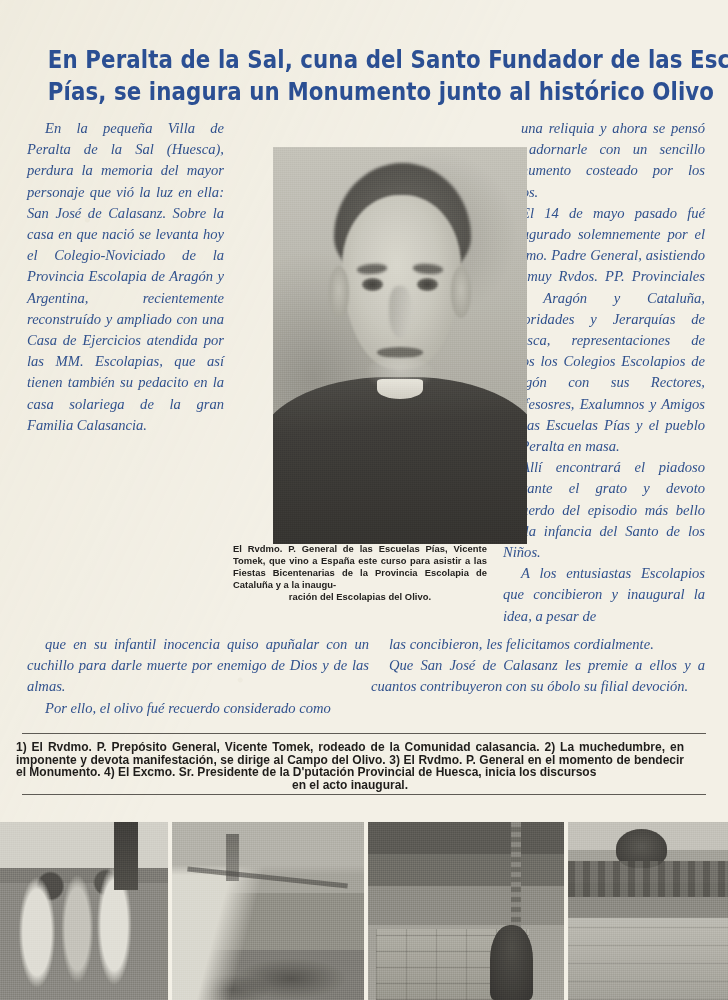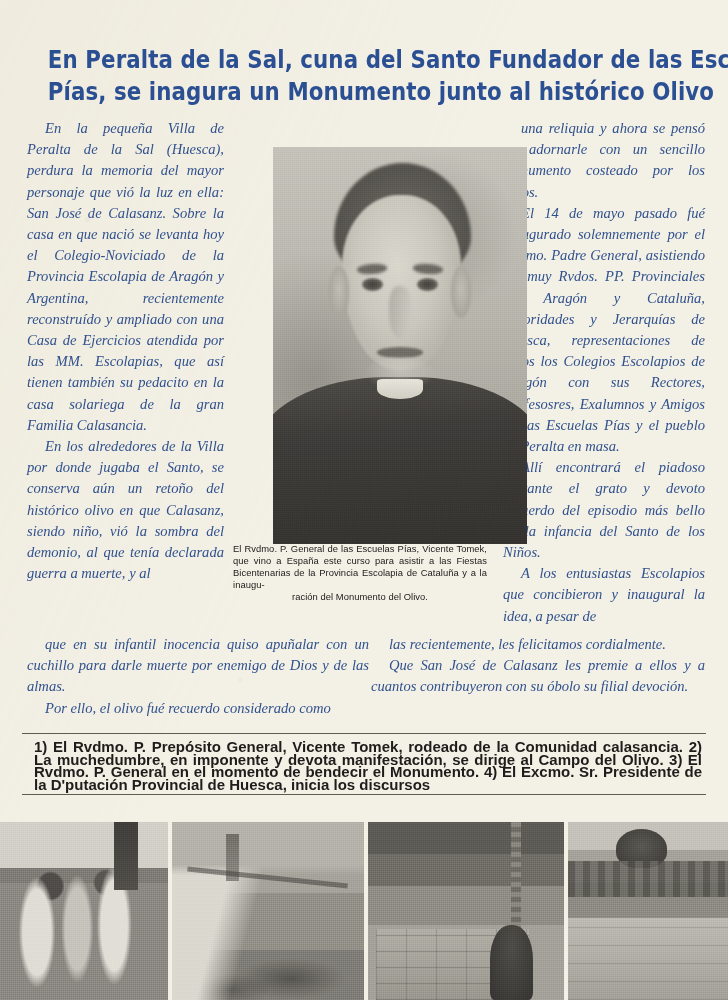--- a/index.html
+++ b/index.html
@@ -191,45 +191,45 @@
     mix-blend-mode: overlay;
   }
 
   
   #portrait-caption {
     position: absolute;
     left: 233px; top: 543px;
     width: 254px;
     color: #23211f;
     font-family: "Liberation Sans", sans-serif;
-    font-weight: 400;
+    font-weight: 700;
     font-size: 9.4px;
     line-height: 12.1px;
     text-align: justify;
     letter-spacing: .05px;
   }
   #portrait-caption .cap-last { display: block; text-align: center; }
 
   
   .rule {
     position: absolute;
     left: 22px; width: 684px; height: 1px;
     background: #5e5b55;
   }
   #rule-top    { top: 733px; }
   #rule-bottom { top: 794px; }
 
   #photo-caption {
     position: absolute;
-    left: 34px; top: 741px;
+    left: 16px; top: 741px;
     width: 668px;
     color: #1f1d1b;
     font-family: "Liberation Sans", sans-serif;
     font-weight: 700;
-    font-size: 15px;
+    font-size: 12px;
     line-height: 12.6px;
     text-align: justify;
   }
   #photo-caption .cap-last { display: block; text-align: center; }
 
   
   #photo-strip {
     position: absolute;
     left: 0; top: 822px;
     width: 728px; height: 178px;
@@ -345,21 +345,20 @@
 
   <div id="paper-grain"></div>
 
   <h1 id="headline">
     <span class="hl-line">En Peralta de la Sal, cuna del Santo Fundador de las Escuelas</span>
     <span class="hl-line">Pías, se inagura un Monumento junto al histórico Olivo</span>
   </h1>
 
   <div class="body-text" id="col-left">
     <p>En la pequeña Villa de Peralta de la Sal (Huesca), perdura la memoria del mayor personaje que vió la luz en ella: San José de Calasanz. Sobre la casa en que nació se levanta hoy el Colegio-Noviciado de la Provincia Escolapia de Aragón y Argentina, recientemente reconstruído y ampliado con una Casa de Ejercicios atendida por las MM. Escolapias, que así tienen también su pedacito en la casa solariega de la gran Familia Calasancia.</p>
-    <p>En los alrededores de la Villa por donde jugaba el Santo, se conserva aún un retoño del histórico olivo en que Calasanz, siendo niño, vió la sombra del demonio, al que tenía declarada guerra a muerte, y al</p>
   </div>
 
   <div class="body-text" id="col-right">
     <p>una reliquia y ahora se pensó en adornarle con un sencillo monumento costeado por los niños.</p>
     <p>El 14 de mayo pasado fué inaugurado solemnemente por el Rvdmo. Padre General, asistiendo los muy Rvdos. PP. Provinciales de Aragón y Cataluña, Autoridades y Jerarquías de Huesca, representaciones de todos los Colegios Escolapios de Aragón con sus Rectores, Profesosres, Exalumnos y Amigos de las Escuelas Pías y el pueblo de Peralta en masa.</p>
     <p>Allí encontrará el piadoso visitante el grato y devoto recuerdo del episodio más bello de la infancia del Santo de los Niños.</p>
     <p>A los entusiastas Escolapios que concibieron y inaugural la idea, a pesar de</p>
   </div>
 
   <figure id="portrait-figure">
@@ -378,37 +377,38 @@
       <div class="ph-nose"></div>
       <div class="ph-mouth"></div>
       <div class="ph-chin"></div>
       <div class="ph-collar"></div>
       <div class="ph-grain"></div>
     </div>
   </figure>
 
   <figcaption id="portrait-caption">
     <span>El Rvdmo. P. General de las Escuelas Pías, Vicente Tomek, que vino a España este curso para asistir a las Fiestas Bicentenarias de la Provincia Escolapia de Cataluña y a la inaugu-</span>
-    <span class="cap-last">ración del Monumento del Olivo.</span>
+    <span class="cap-last">ración del Escolapias del Olivo.</span>
   </figcaption>
 
   <div class="body-text" id="span-left">
     <p>que en su infantil inocencia quiso apuñalar con un cuchillo para darle muerte por enemigo de Dios y de las almas.</p>
     <p>Por ello, el olivo fué recuerdo considerado como</p>
   </div>
 
   <div class="body-text" id="span-right">
-    <p>las recientemente, les felicitamos cordialmente.</p>
+    <p>las concibieron, les felicitamos cordialmente.</p>
     <p>Que San José de Calasanz les premie a ellos y a cuantos contribuyeron con su óbolo su filial devoción.</p>
   </div>
 
   <div class="rule" id="rule-top"></div>
 
   <div id="photo-caption">
     <span>1)   El Rvdmo. P. Prepósito General, Vicente Tomek, rodeado de la Comunidad calasancia. 2)   La muchedumbre, en imponente y devota manifestación, se dirige al Campo del Olivo. 3)   El Rvdmo. P. General en el momento de bendecir el Monumento. 4)   El Excmo. Sr. Presidente de la D'putación Provincial de Huesca, inicia los discursos</span>
+    <span class="cap-last">en el acto inaugural.</span>
   </div>
 
   <div class="rule" id="rule-bottom"></div>
 
   <div id="photo-strip">
 
     <div class="strip-photo" id="strip-photo-1">
       <div class="sp-art"></div>
       <div class="sp-pillar"></div>
       <div class="sp-grain"></div>

